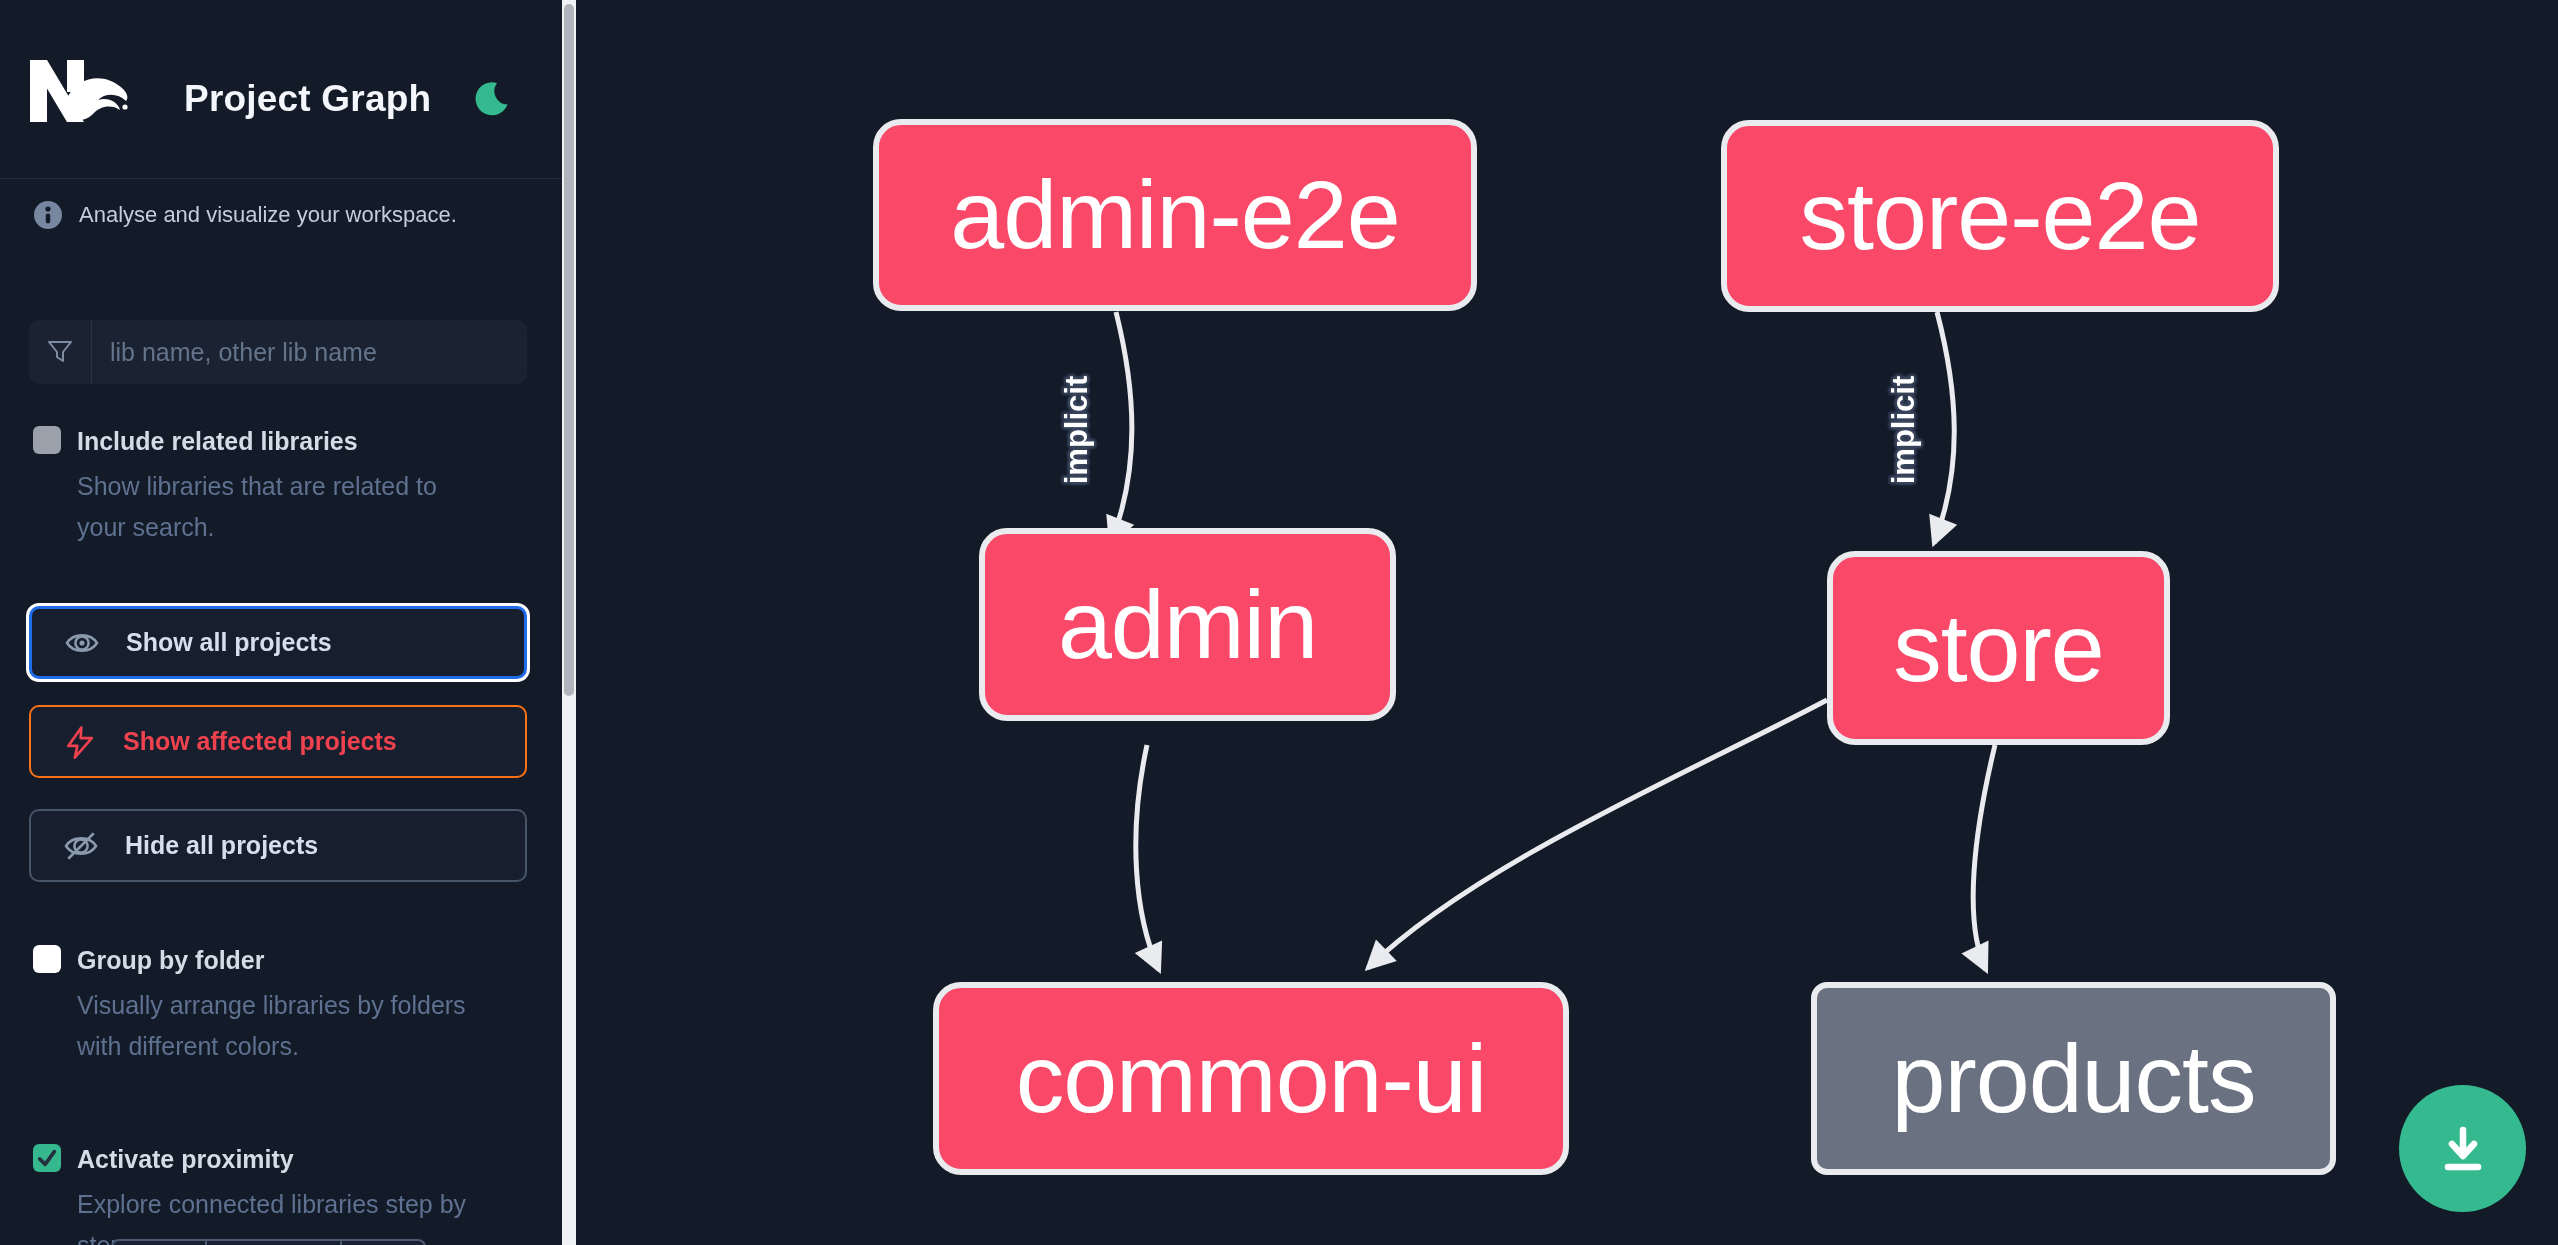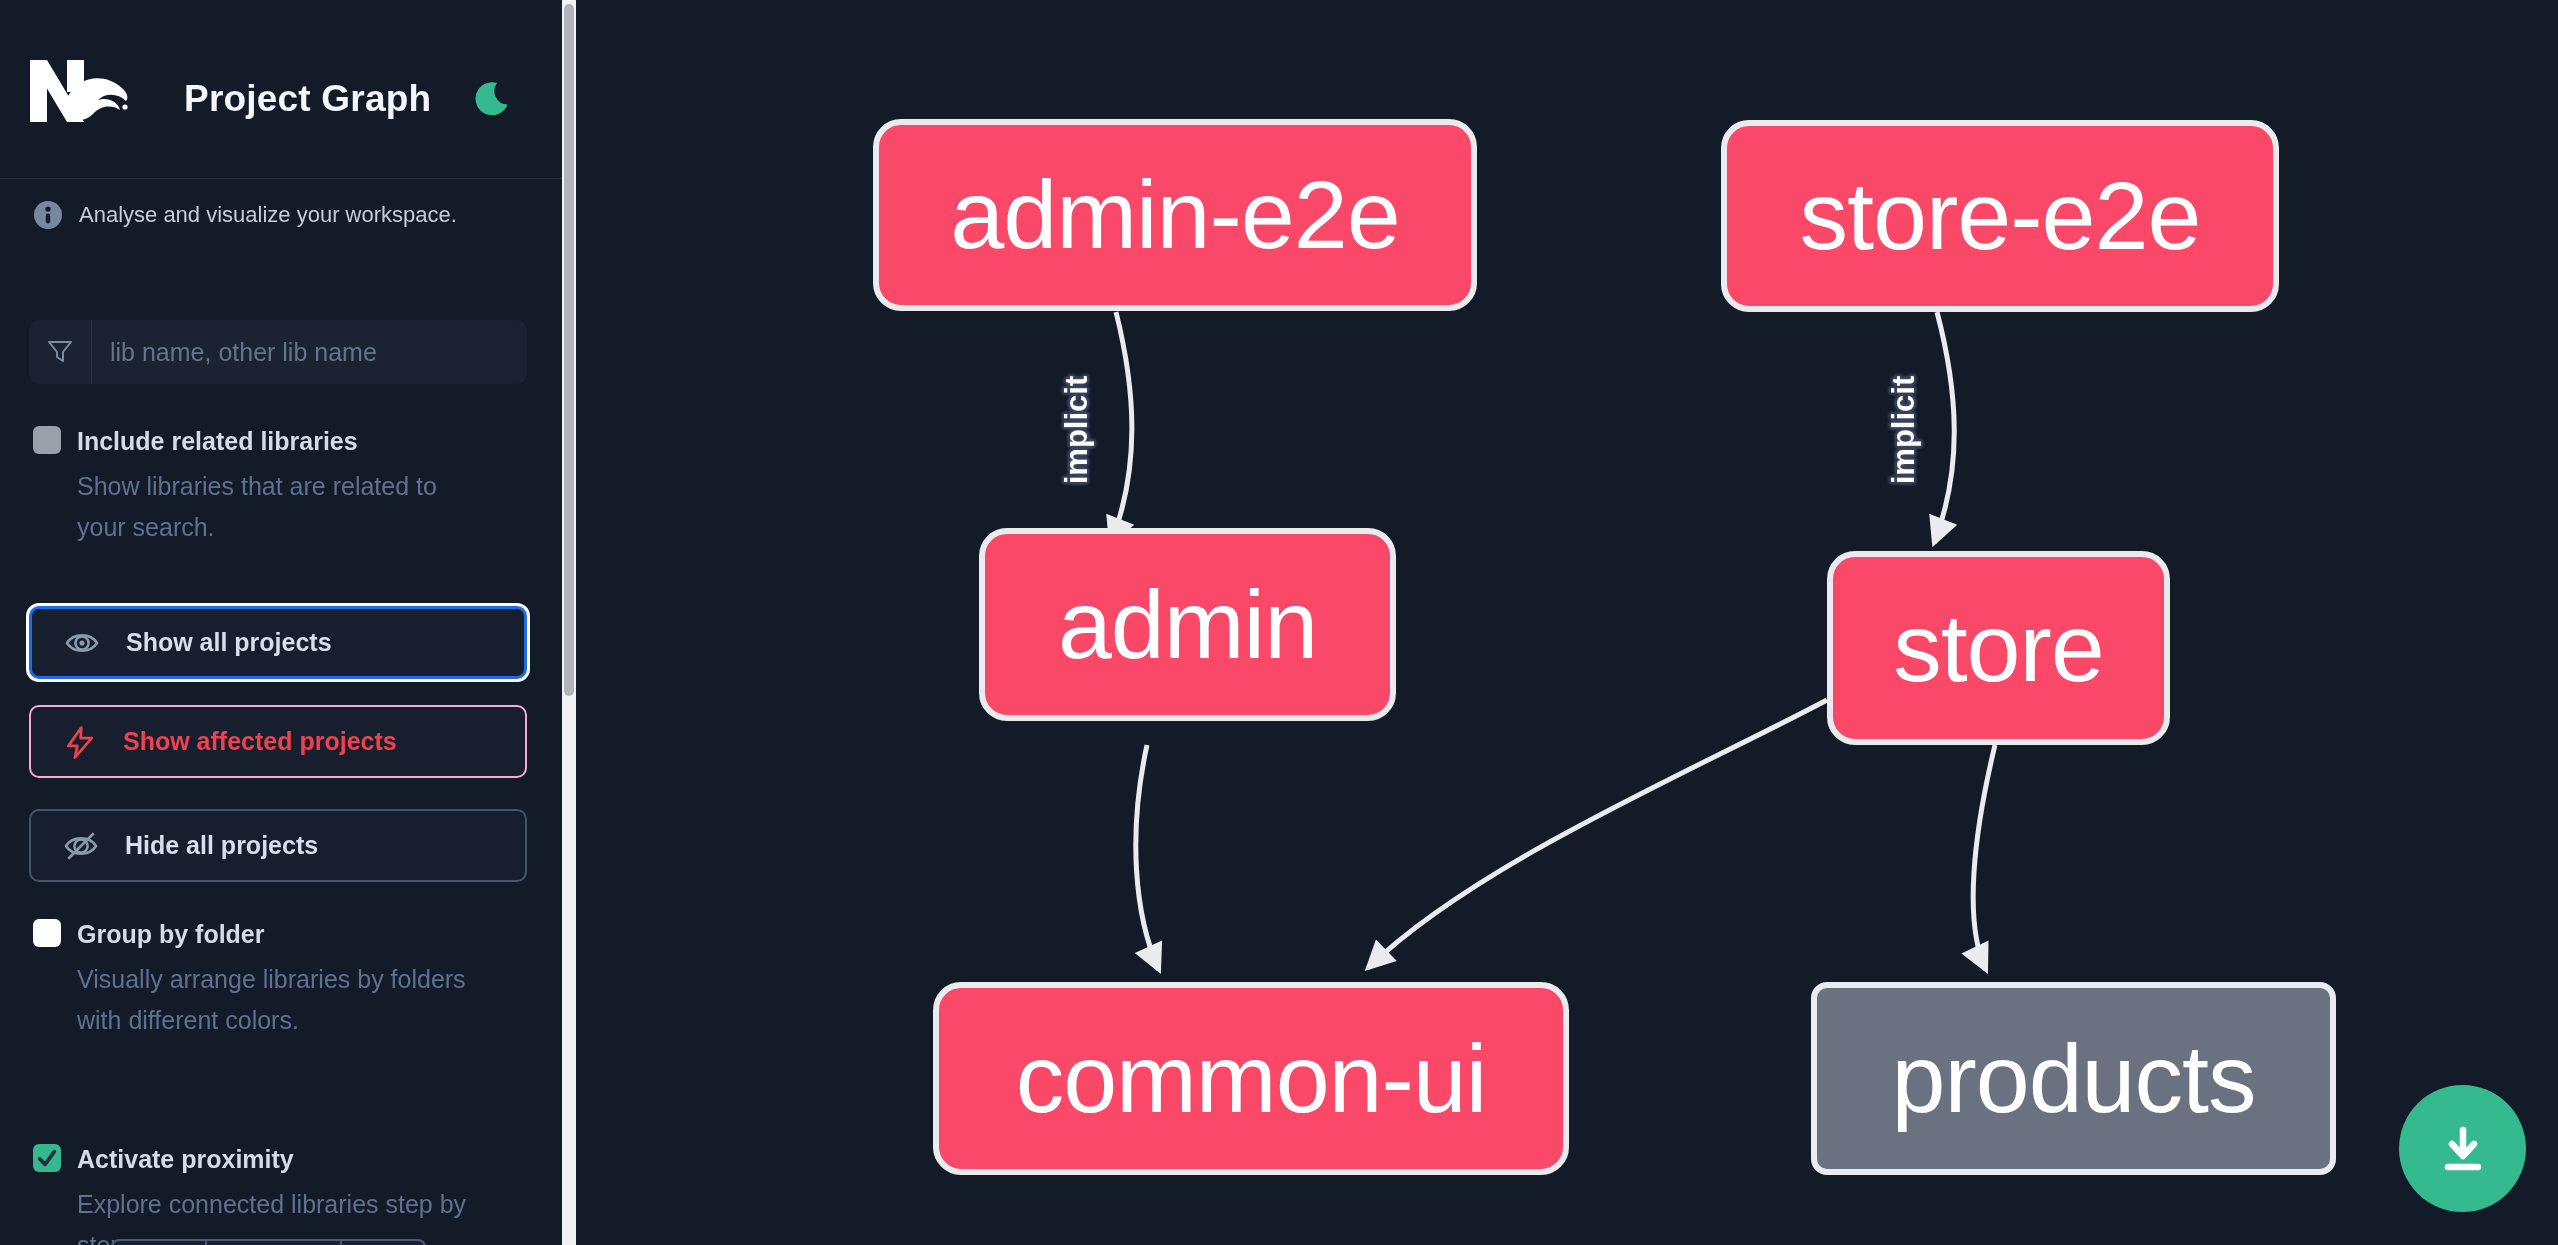--- a/index.html
+++ b/index.html
@@ -25,21 +25,21 @@
   .cbx.gray{background:#9aa1ab;}
   .cbx.white{background:#ffffff;}
   .cbx.green{background:#35b88e;display:flex;align-items:center;justify-content:center;}
   .optrow .lab{position:absolute;left:44px;top:0;font-size:25px;font-weight:600;color:#d4dce8;white-space:nowrap;line-height:30px;}
   .optrow .desc{position:absolute;left:44px;top:40px;font-size:25px;font-weight:400;color:#5e7190;max-width:408px;line-height:41px;}
 
   .sb-btn{position:absolute;left:29px;width:498px;height:73px;border-radius:10px;background:#171f2e;
     display:flex;align-items:center;gap:26px;padding:0 0 0 32px;box-sizing:border-box;cursor:pointer;}
   .sb-btn .blab{font-size:25px;font-weight:600;color:#d6dfeb;}
   #btn-show-all{border:3px solid #1f6be8;box-shadow:0 0 0 3px #ffffff;}
-  #btn-show-affected{border:2px solid #f9a8d4;}
+  #btn-show-affected{border:2px solid #f97316;}
   #btn-show-affected .blab{color:#f0424e;}
   #btn-hide-all{border:2px solid #475569;}
 
   #depth-sliver{position:absolute;left:111px;top:1239px;width:311px;height:14px;border:2px solid #4d5a74;border-bottom:none;border-radius:8px 8px 0 0;background:#1a2231;display:flex;}
   #depth-sliver .seg{flex:none;border-right:2px solid #4d5a74;}
 
   
   #scroll-track{position:absolute;left:562px;top:0;width:14px;height:1245px;background:#f1f2f4;}
   #scroll-thumb{position:absolute;left:2px;top:4px;width:10px;height:692px;border-radius:5px;background:#b1b4ba;}
 
@@ -118,21 +118,21 @@
 
   <div class="sb-btn" id="btn-hide-all" style="top:809px;">
     <svg width="36" height="36" viewBox="0 0 24 24" fill="none" stroke="#8b99ad" stroke-width="1.7">
       <path d="M2 12 C6.2 5.2 17.8 5.2 22 12 C17.8 18.8 6.2 18.8 2 12 Z"></path>
       <circle cx="12" cy="12" r="4.4"></circle>
       <line x1="3.5" y1="20.5" x2="20.5" y2="3.5"></line>
     </svg>
     <span class="blab">Hide all projects</span>
   </div>
 
-  <div class="optrow" style="top:919px;height:140px;">
+  <div class="optrow" style="top:945px;height:140px;">
     <span class="cbx white"></span>
     <span class="lab">Group by folder</span>
     <span class="desc">Visually arrange libraries by folders with different colors.</span>
   </div>
 
   <div class="optrow" style="top:1097px;height:140px;margin-top:47px;">
     <span class="cbx green">
       <svg width="22" height="22" viewBox="0 0 24 24" fill="none" stroke="#24303f" stroke-width="4" stroke-linecap="round" stroke-linejoin="round">
         <polyline points="4,13 10,19 20,5"></polyline>
       </svg>

